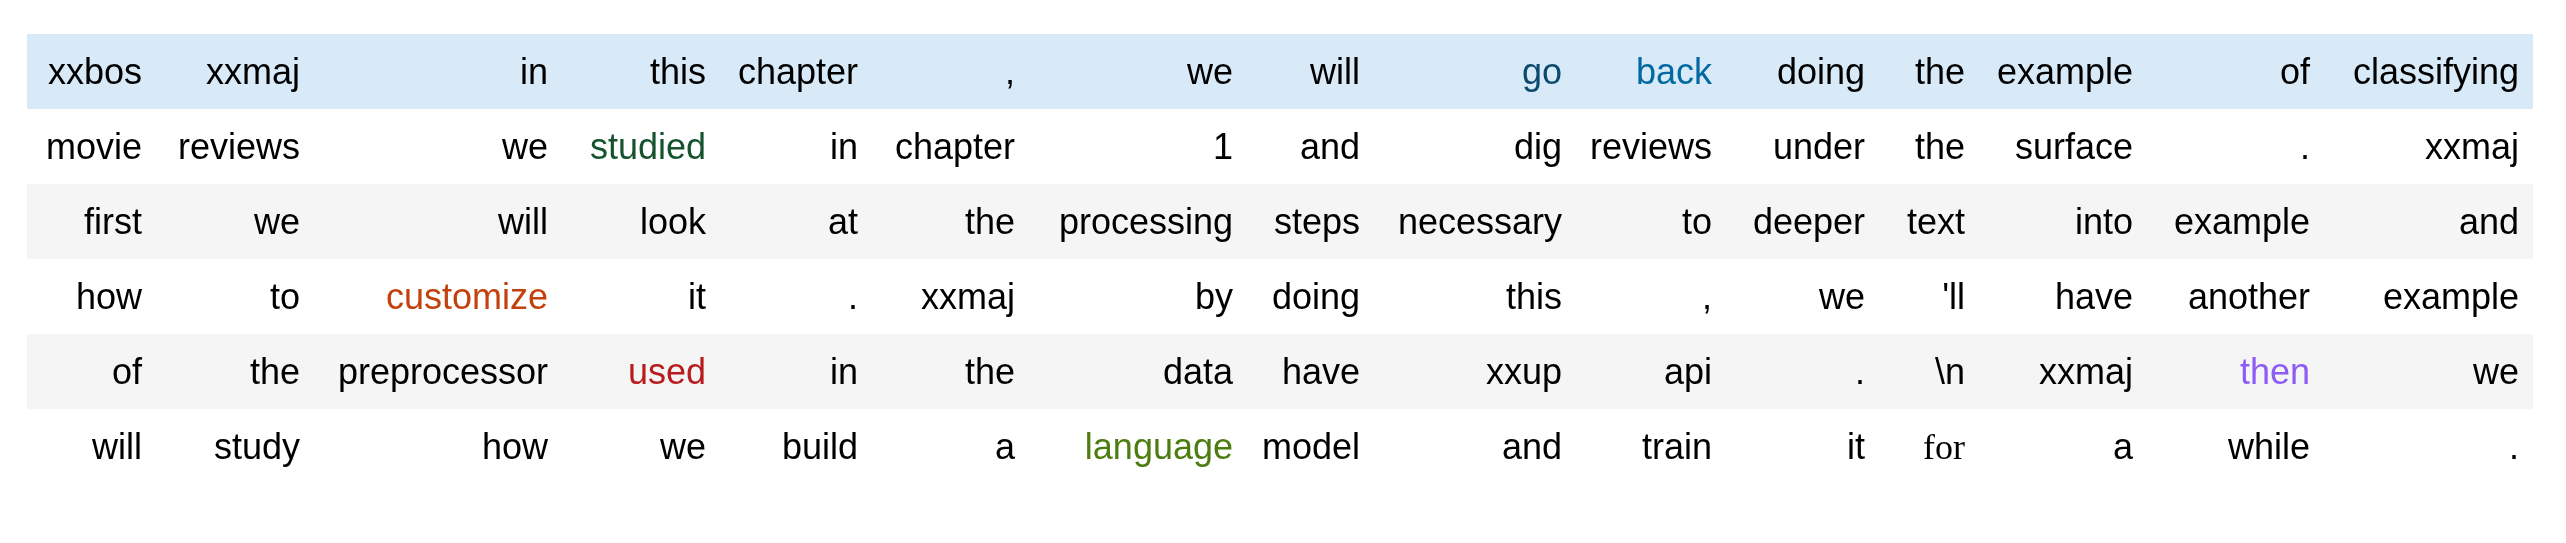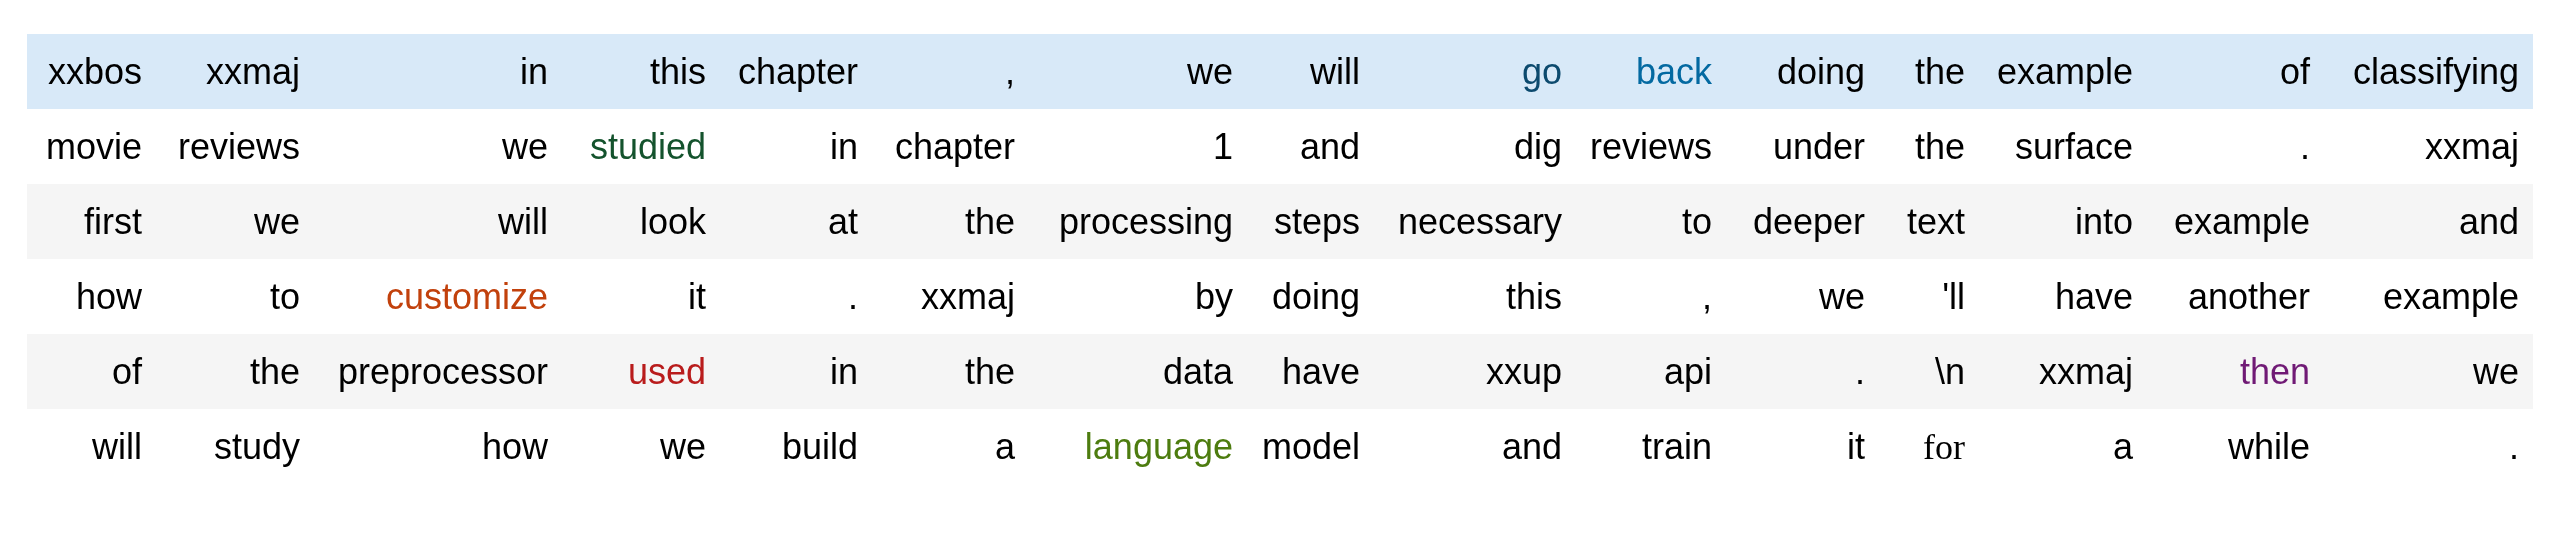--- a/index.html
+++ b/index.html
@@ -137,21 +137,21 @@
           <td style="color: #b91c1c;">used</td>
           <td style="color: rgb(0, 0, 0);">in</td>
           <td style="color: rgb(0, 0, 0);">the</td>
           <td style="color: rgb(0, 0, 0);">data</td>
           <td style="color: rgb(0, 0, 0);">have</td>
           <td style="color: rgb(0, 0, 0);">xxup</td>
           <td style="color: rgb(0, 0, 0);">api</td>
           <td style="color: rgb(0, 0, 0);">.</td>
           <td style="color: rgb(0, 0, 0);">\n</td>
           <td style="color: rgb(0, 0, 0);">xxmaj</td>
-          <td style="color: #701a75;">then</td>
+          <td style="color: #8b5cf6;">then</td>
           <td style="color: rgb(0, 0, 0);">we</td>
         </tr>
         <tr style="background: rgb(255, 255, 255);">
           <td style="color: rgb(0, 0, 0);">will</td>
           <td style="color: rgb(0, 0, 0);">study</td>
           <td style="color: rgb(0, 0, 0);">how</td>
           <td style="color: rgb(0, 0, 0);">we</td>
           <td style="color: rgb(0, 0, 0);">build</td>
           <td style="color: rgb(0, 0, 0);">a</td>
           <td style="color: #4d7c0f;">language</td>

